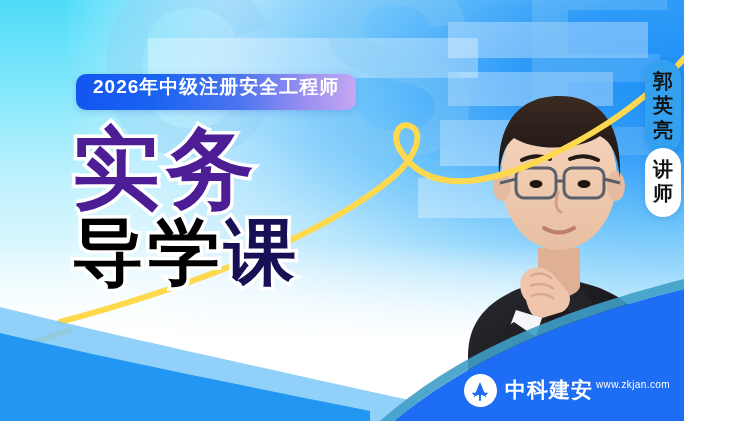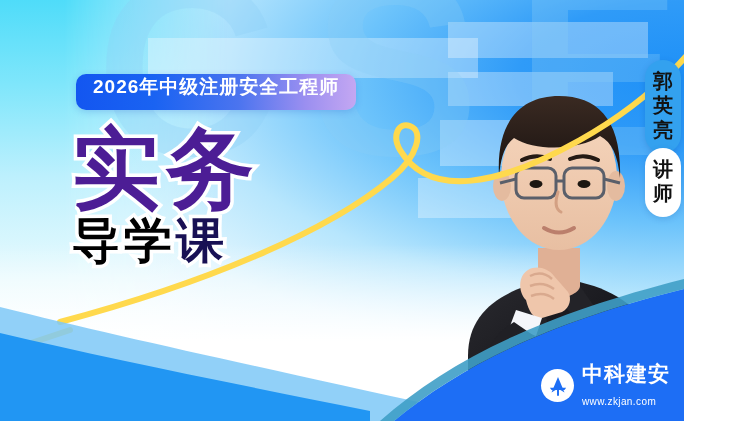--- a/index.html
+++ b/index.html
@@ -86,21 +86,21 @@
     font-weight:900;
     letter-spacing:6px;
     color:#4c1d95;
     -webkit-text-stroke:7px #ffffff;
     paint-order:stroke fill;
     white-space:nowrap;
     font-family:"DejaVu Sans","Liberation Sans",sans-serif;
   }
   .line2{
     margin-top:4px;
-    font-size:48px;line-height:1;
+    font-size:72px;line-height:1;
     font-weight:900;
     letter-spacing:4px;
     white-space:nowrap;
     -webkit-text-stroke:7px #ffffff;
     paint-order:stroke fill;
     font-family:"DejaVu Sans","Liberation Sans",sans-serif;
   }
   .c-black{color:#000000;}
   .c-navy{color:#181054;}
 
@@ -143,21 +143,21 @@
   .brand{
     position:absolute;right:14px;bottom:14px;
     display:flex;align-items:center;gap:8px;
   }
   .brand-mark{
     width:33px;height:33px;border-radius:50%;
     background:#ffffff;
     display:flex;align-items:center;justify-content:center;
     flex:0 0 auto;
   }
-  .brand-text{display:flex;flex-direction:column;gap:12px;}
+  .brand-text{display:flex;flex-direction:row;gap:3px;}
   .brand-name{
     color:#ffffff;font-size:21px;font-weight:700;letter-spacing:1px;line-height:1;
     font-family:"DejaVu Sans","Liberation Sans",sans-serif;
   }
   .brand-url{
     color:#ffffff;font-size:10px;letter-spacing:0.4px;line-height:1;
     font-family:"Liberation Sans","DejaVu Sans",sans-serif;
   }
 </style>
 </head>

